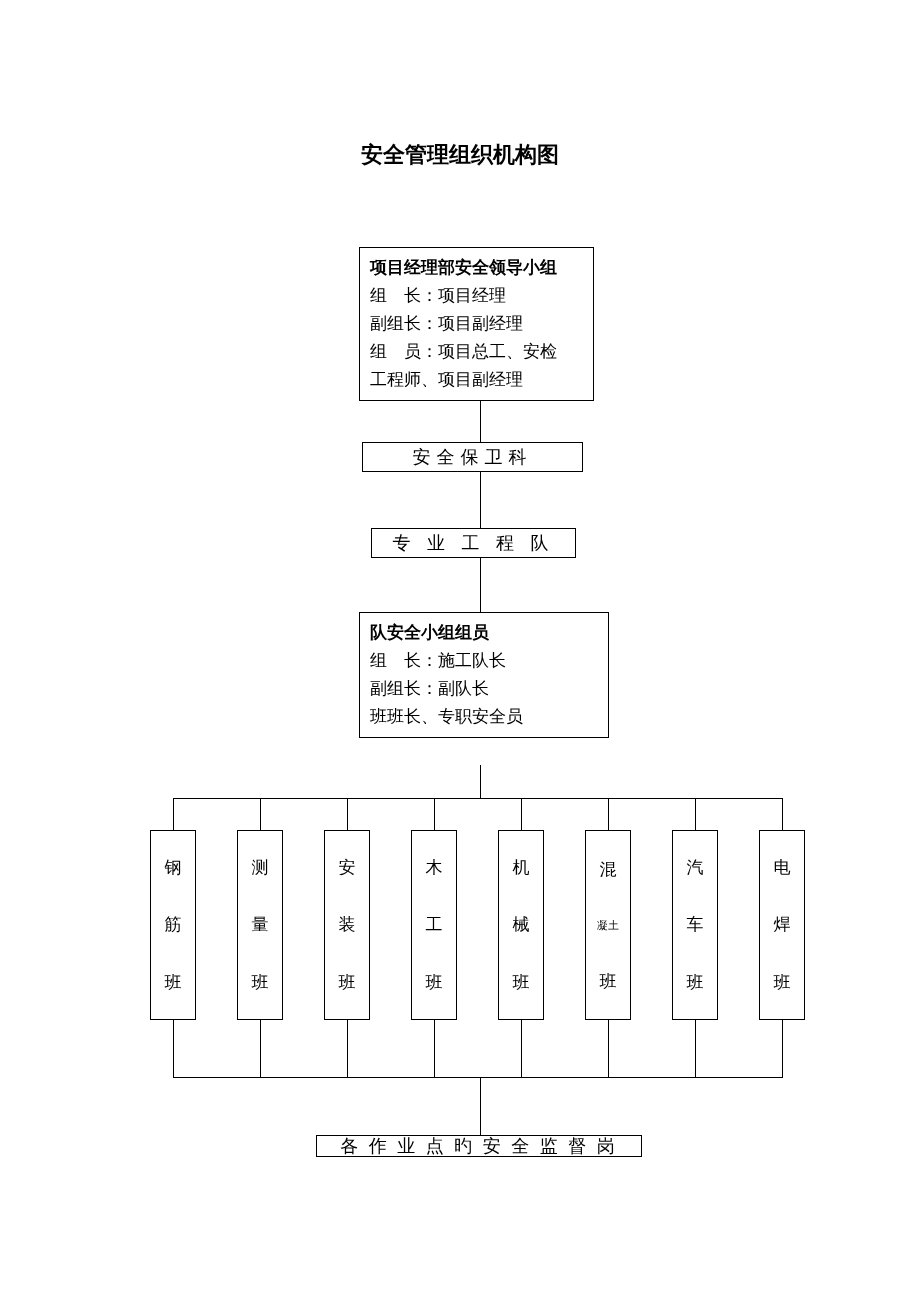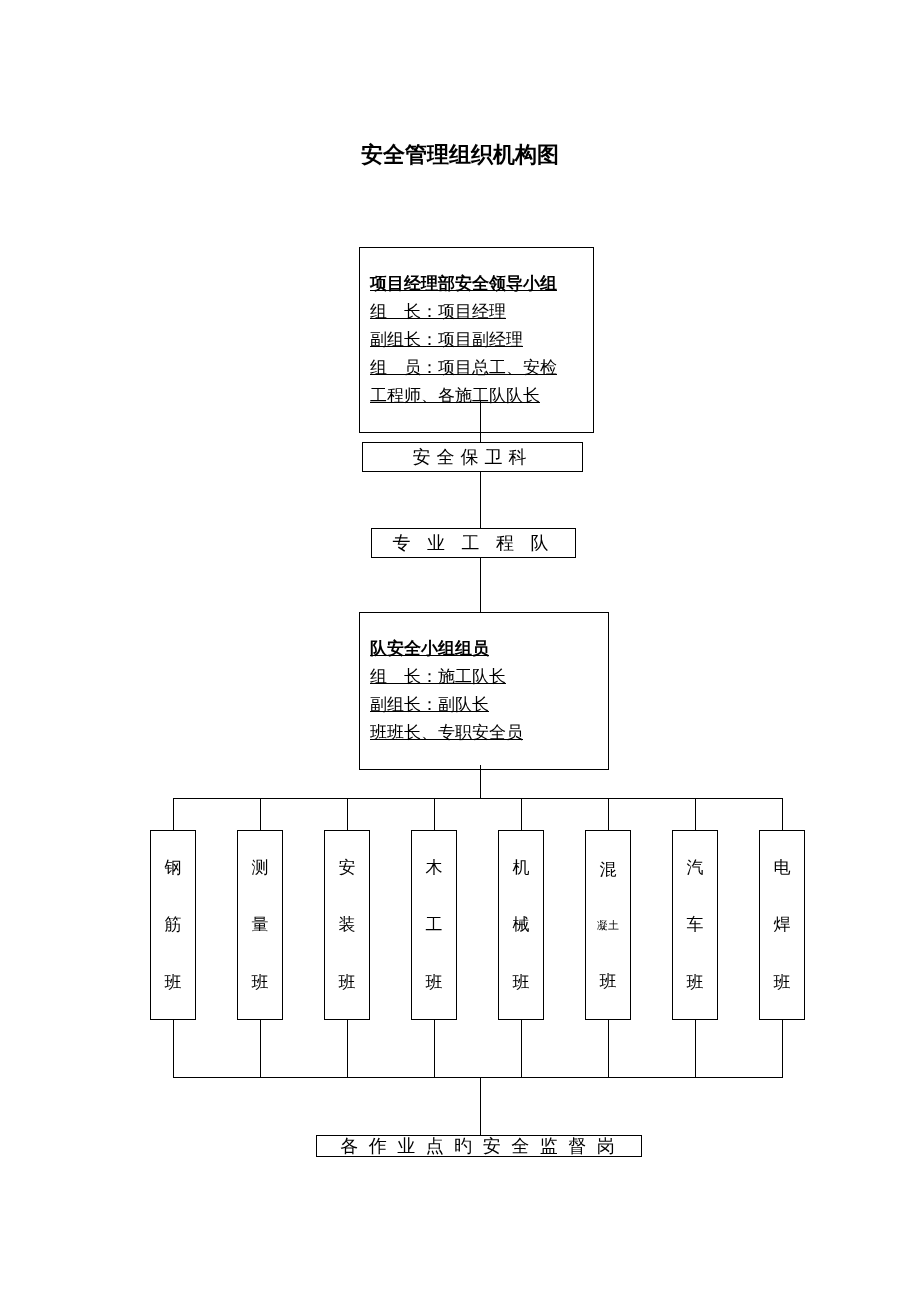--- a/index.html
+++ b/index.html
@@ -22,24 +22,23 @@
       text-align: center;
       font-size: 22px;
       font-weight: bold;
     }
     .box {
       position: absolute;
       border: 1px solid #000;
       background: #fff;
     }
     .box-multi {
-      padding: 22px 10px;
+      padding: 6px 10px;
       font-size: 17px;
       line-height: 28px;
-      text-decoration: underline;
     }
     .box-multi .heading {
       font-weight: bold;
     }
     .box-center {
       display: flex;
       align-items: center;
       justify-content: center;
       font-size: 18px;
       letter-spacing: 6px;
@@ -69,21 +68,21 @@
 </head>
 <body>
 
 <div class="title">安全管理组织机构图</div>
 
 <div class="box box-multi" style="left:359px; top:247px; width:235px;">
   <div class="heading">项目经理部安全领导小组</div>
   <div>组　长：项目经理</div>
   <div>副组长：项目副经理</div>
   <div>组　员：项目总工、安检</div>
-  <div>工程师、各施工队队长</div>
+  <div>工程师、项目副经理</div>
 </div>
 
 <div class="line-v" style="left:480px; top:400px; height:42px;"></div>
 
 <div class="box box-center" style="left:362px; top:442px; width:221px; height:30px;">安全保卫科</div>
 
 <div class="line-v" style="left:480px; top:472px; height:56px;"></div>
 
 <div class="box box-center" style="left:371px; top:528px; width:205px; height:30px;">专 业 工 程 队</div>
 

